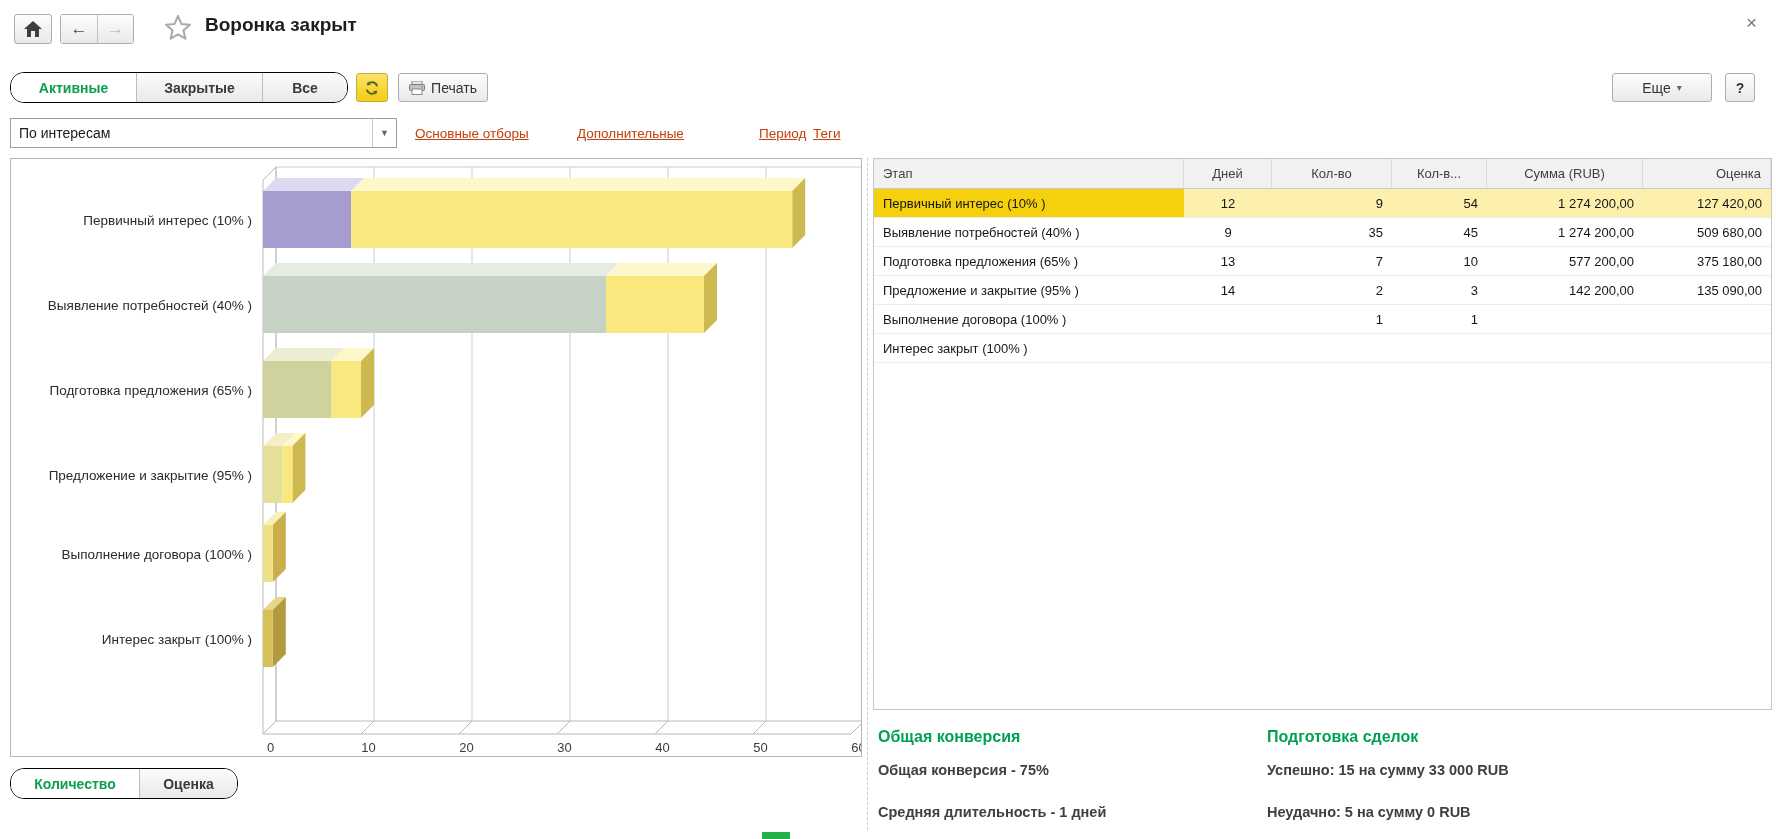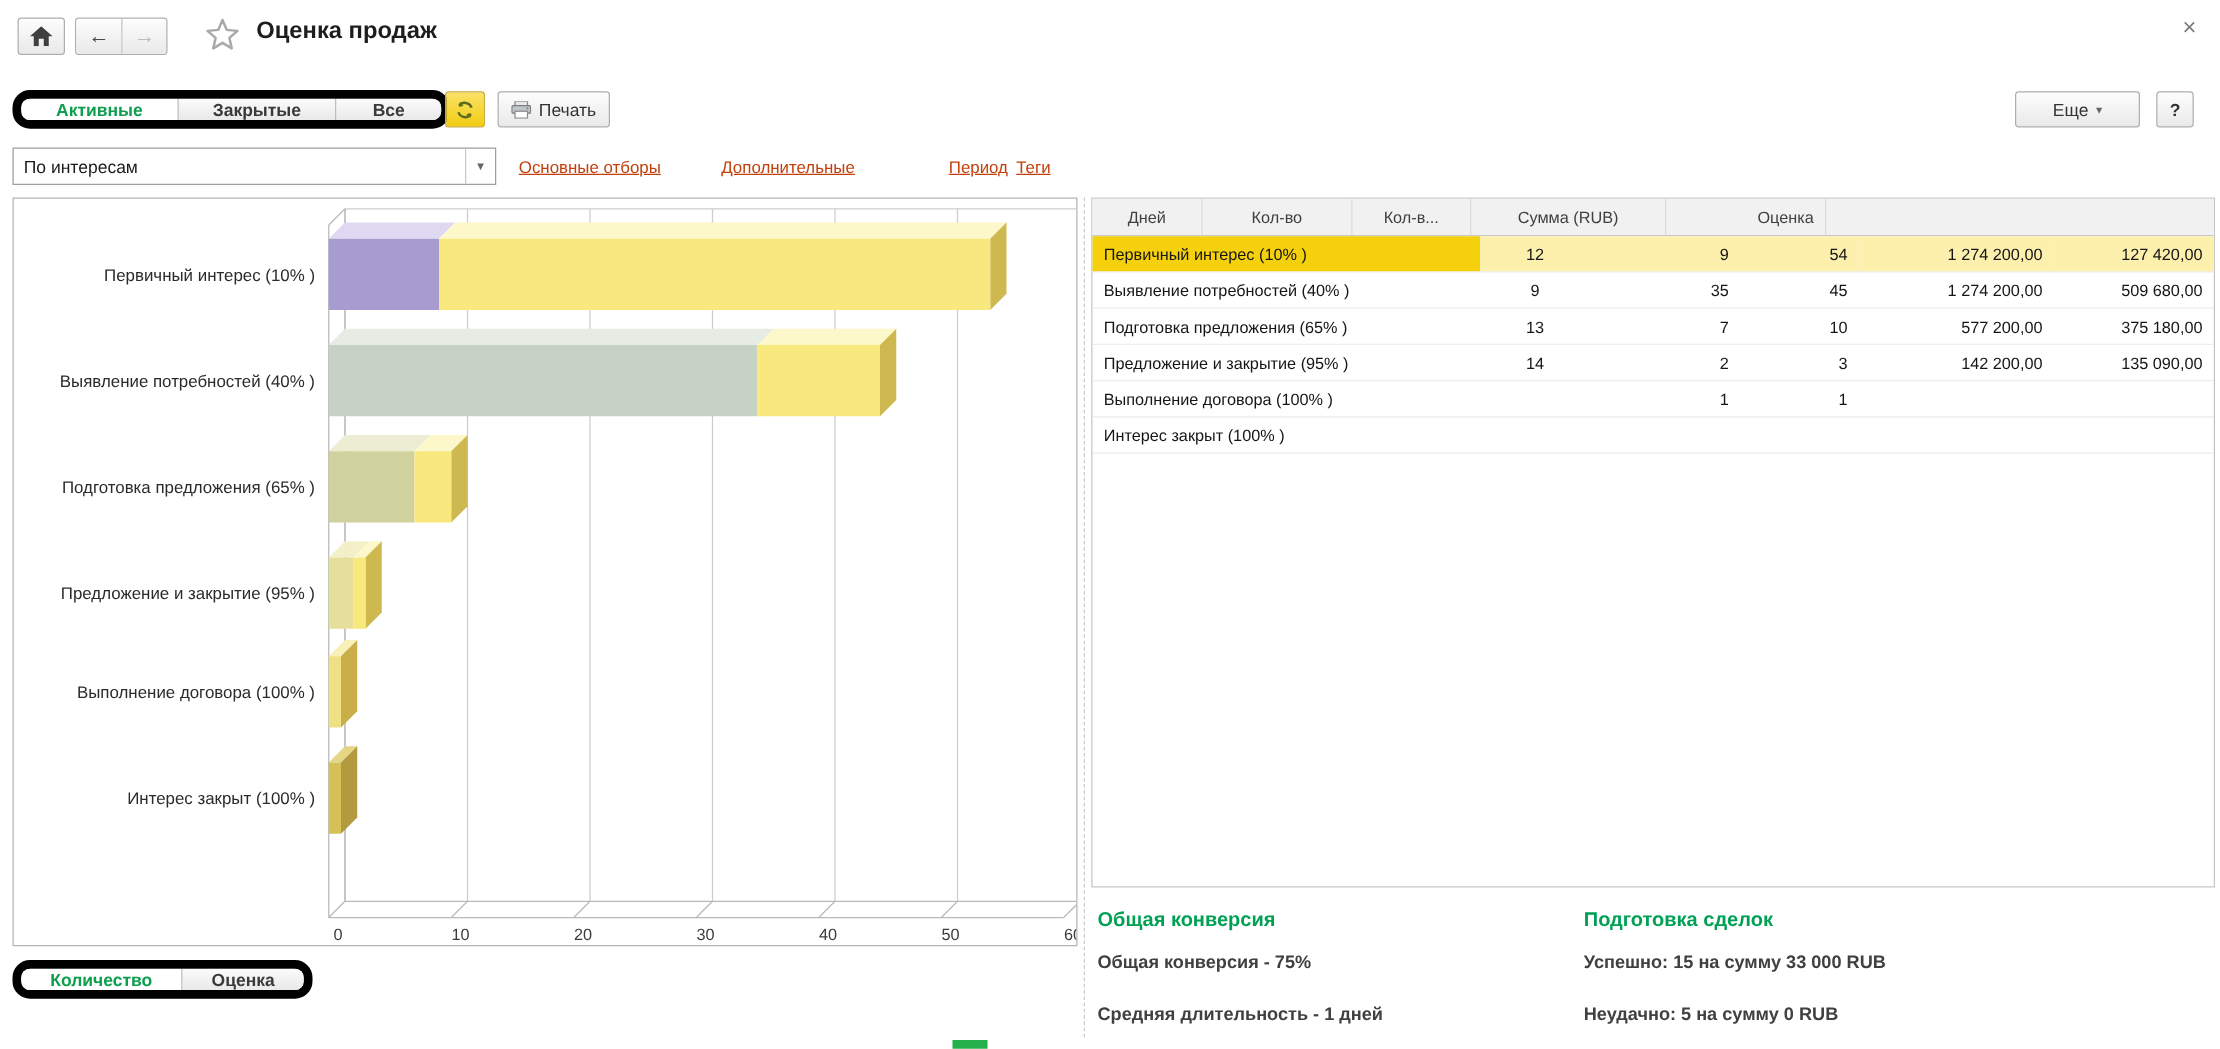--- a/index.html
+++ b/index.html
@@ -16,21 +16,21 @@
   
   .navgroup { position:absolute; display:flex; border:1px solid #adadad; border-radius:3px; overflow:hidden; }
   .navgroup > div { width:36px; height:28px; display:flex; align-items:center; justify-content:center;
                     background:linear-gradient(#fdfdfd,#e9e9e9); font-size:17px; font-weight:bold; }
   .navgroup > div + div { border-left:1px solid #c4c4c4; }
 
   #page-title { position:absolute; left:205px; top:14px; font-size:19px; font-weight:600; color:#1d1d1d; }
   #close-x { position:absolute; left:1746px; top:12px; font-size:19px; color:#7a7a7a; cursor:pointer; }
 
   
-  .seg { position:absolute; display:flex; border:7px solid #000000; border-radius:14px; overflow:hidden; background:#fff; }
+  .seg { position:absolute; display:flex; border:1px solid #000000; border-radius:14px; overflow:hidden; background:#fff; }
   .seg > div { display:flex; align-items:center; justify-content:center; font-size:14px; font-weight:bold;
                color:#3a3a3a; background:linear-gradient(#fbfbfb,#e9e9e9); cursor:pointer; }
   .seg > div + div { border-left:1px solid #bdbdbd; }
   .seg > div.active { background:#fff; color:#0d9e4e; }
 
   .link { position:absolute; top:126px; font-size:13.5px; color:#c2410c; text-decoration:underline; cursor:pointer; white-space:nowrap; }
 
   
   #combo { position:absolute; left:10px; top:118px; width:387px; height:30px; border:1px solid #9e9e9e;
            background:#fff; display:flex; align-items:center; cursor:pointer; }
@@ -83,21 +83,21 @@
       <span style="color:#bdbdbd;">→</span>
     </div>
 </div>
 
 <div class="abs" style="left:163px;top:13px;">
   <svg class="iconsvg" width="30" height="30" viewBox="0 0 30 30">
     <path d="M15 3 L18.4 10.9 L27 11.7 L20.5 17.3 L22.4 25.7 L15 21.3 L7.6 25.7 L9.5 17.3 L3 11.7 L11.6 10.9 Z" fill="#ffffff" stroke="#a9a9a9" stroke-width="2" stroke-linejoin="round"></path>
   </svg>
 </div>
 
-<div id="page-title">Оценка продаж</div>
+<div id="page-title">Воронка закрыт</div>
 <div id="close-x">×</div>
 
 <div class="seg" style="left:10px;top:72px;height:31px;">
   <div class="active" style="width:125px;">Активные</div>
   <div style="width:126px;">Закрытые</div>
   <div style="width:85px;">Все</div>
 </div>
 
 <div class="btn" style="left:356px;top:73px;width:32px;height:29px;background:linear-gradient(#fae268,#f2cd13);border-color:#c9ab3a;">
   <svg class="iconsvg" width="16" height="16" viewBox="0 0 16 16">
@@ -201,20 +201,21 @@
 
 <div id="splitter"></div>
 
 <div class="seg" style="left:10px;top:768px;height:31px;">
   <div class="active" style="width:128px;">Количество</div>
   <div style="width:98px;">Оценка</div>
 </div>
 
 <div id="table-panel">
   <div class="t-header" id="t-header">
+      <div class="hc" style="width: 310px; justify-content: flex-start;">Этап</div>
       <div class="hc" style="width: 88px; justify-content: center;">Дней</div>
       <div class="hc" style="width: 120px; justify-content: center;">Кол-во</div>
       <div class="hc" style="width: 95px; justify-content: center;">Кол-в...</div>
       <div class="hc" style="width: 156px; justify-content: center;">Сумма (RUB)</div>
       <div class="hc" style="width: 128px; justify-content: flex-end;">Оценка</div>
     </div>
   <div id="t-body">
       <div class="t-row sel">
         <div class="c cur" style="width: 310px; justify-content: flex-start;">Первичный интерес (10% )</div>
         <div class="c" style="width: 88px; justify-content: center;">12</div>

